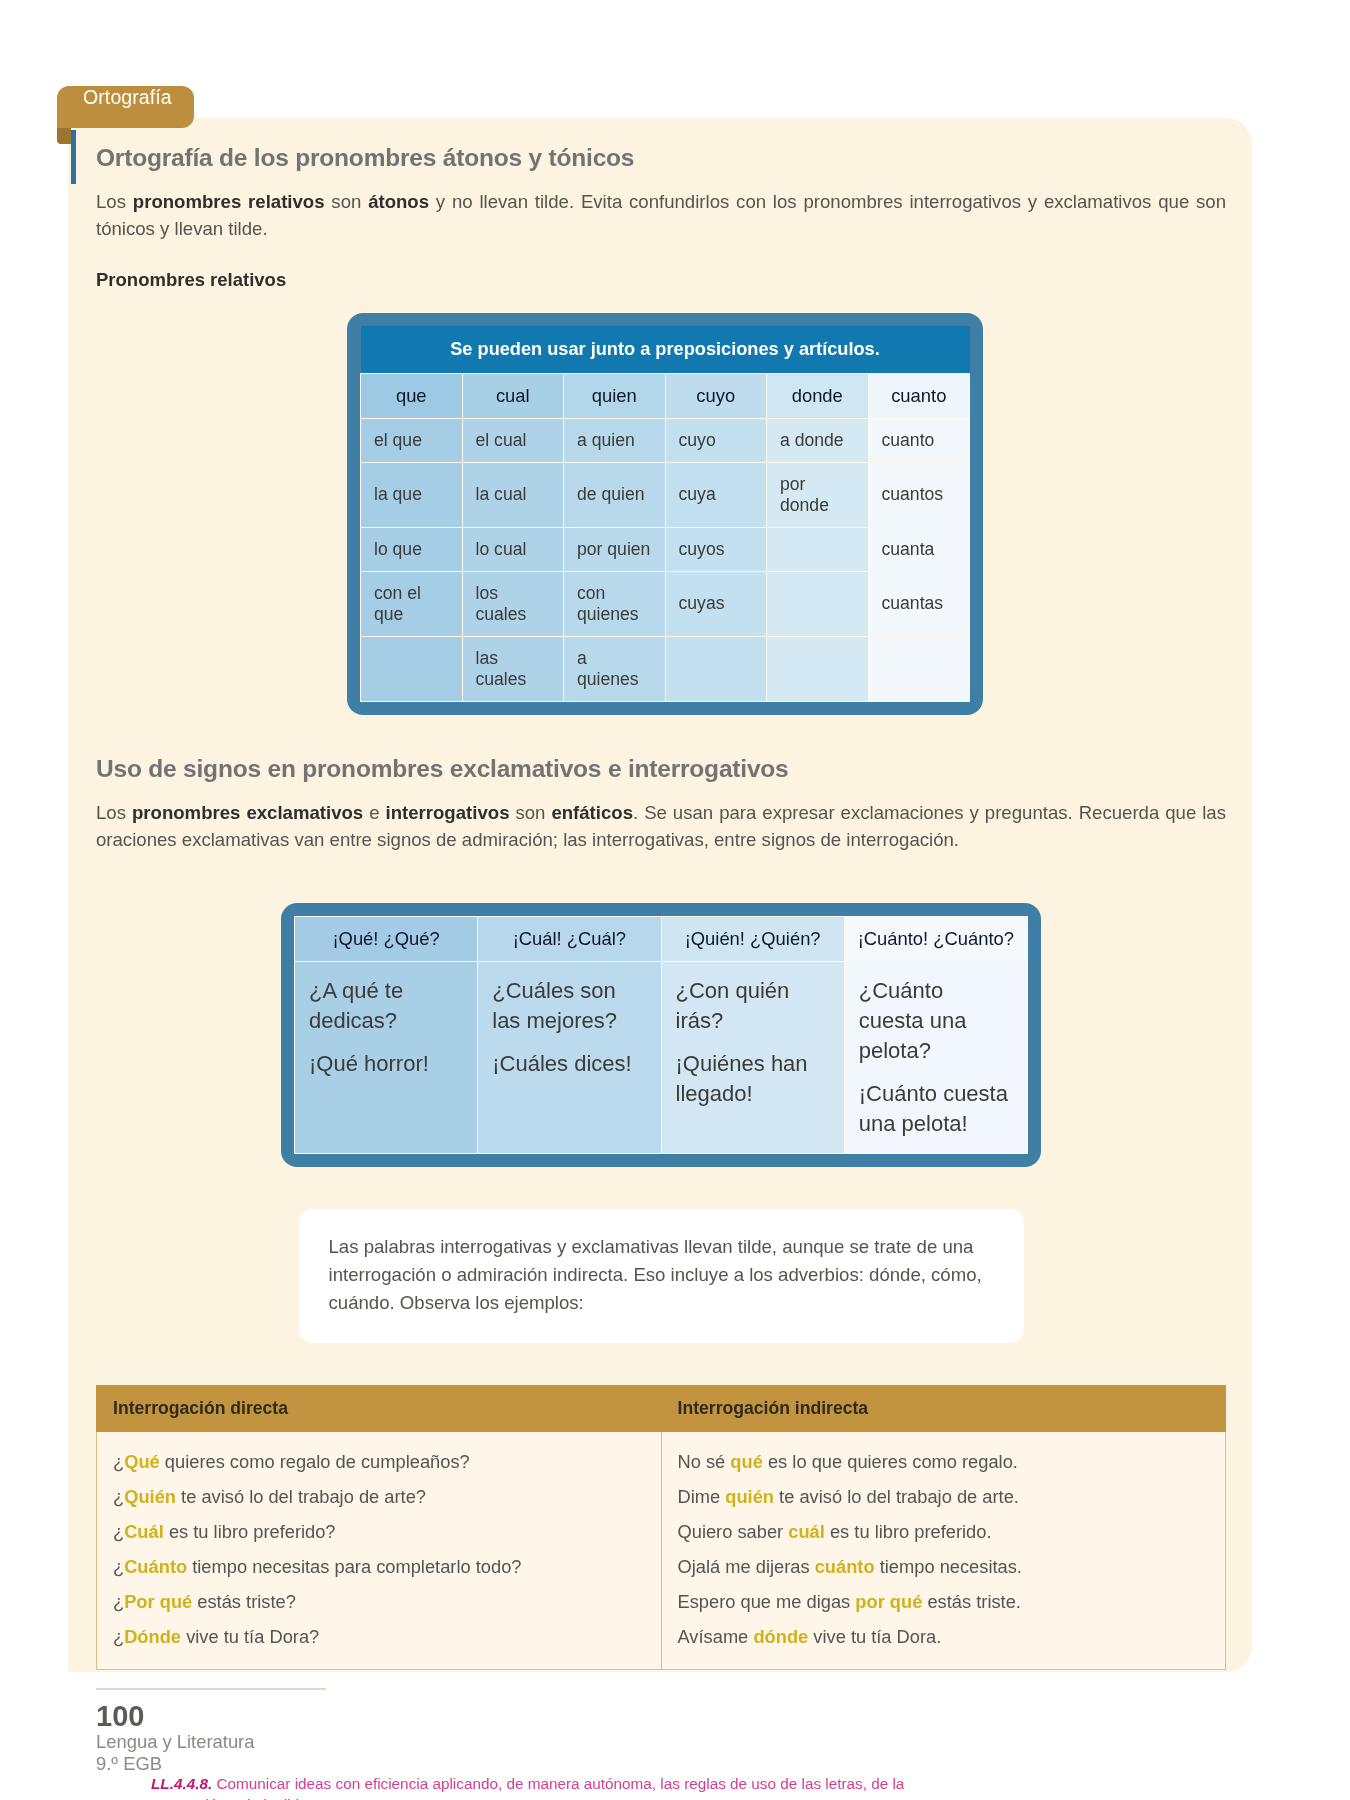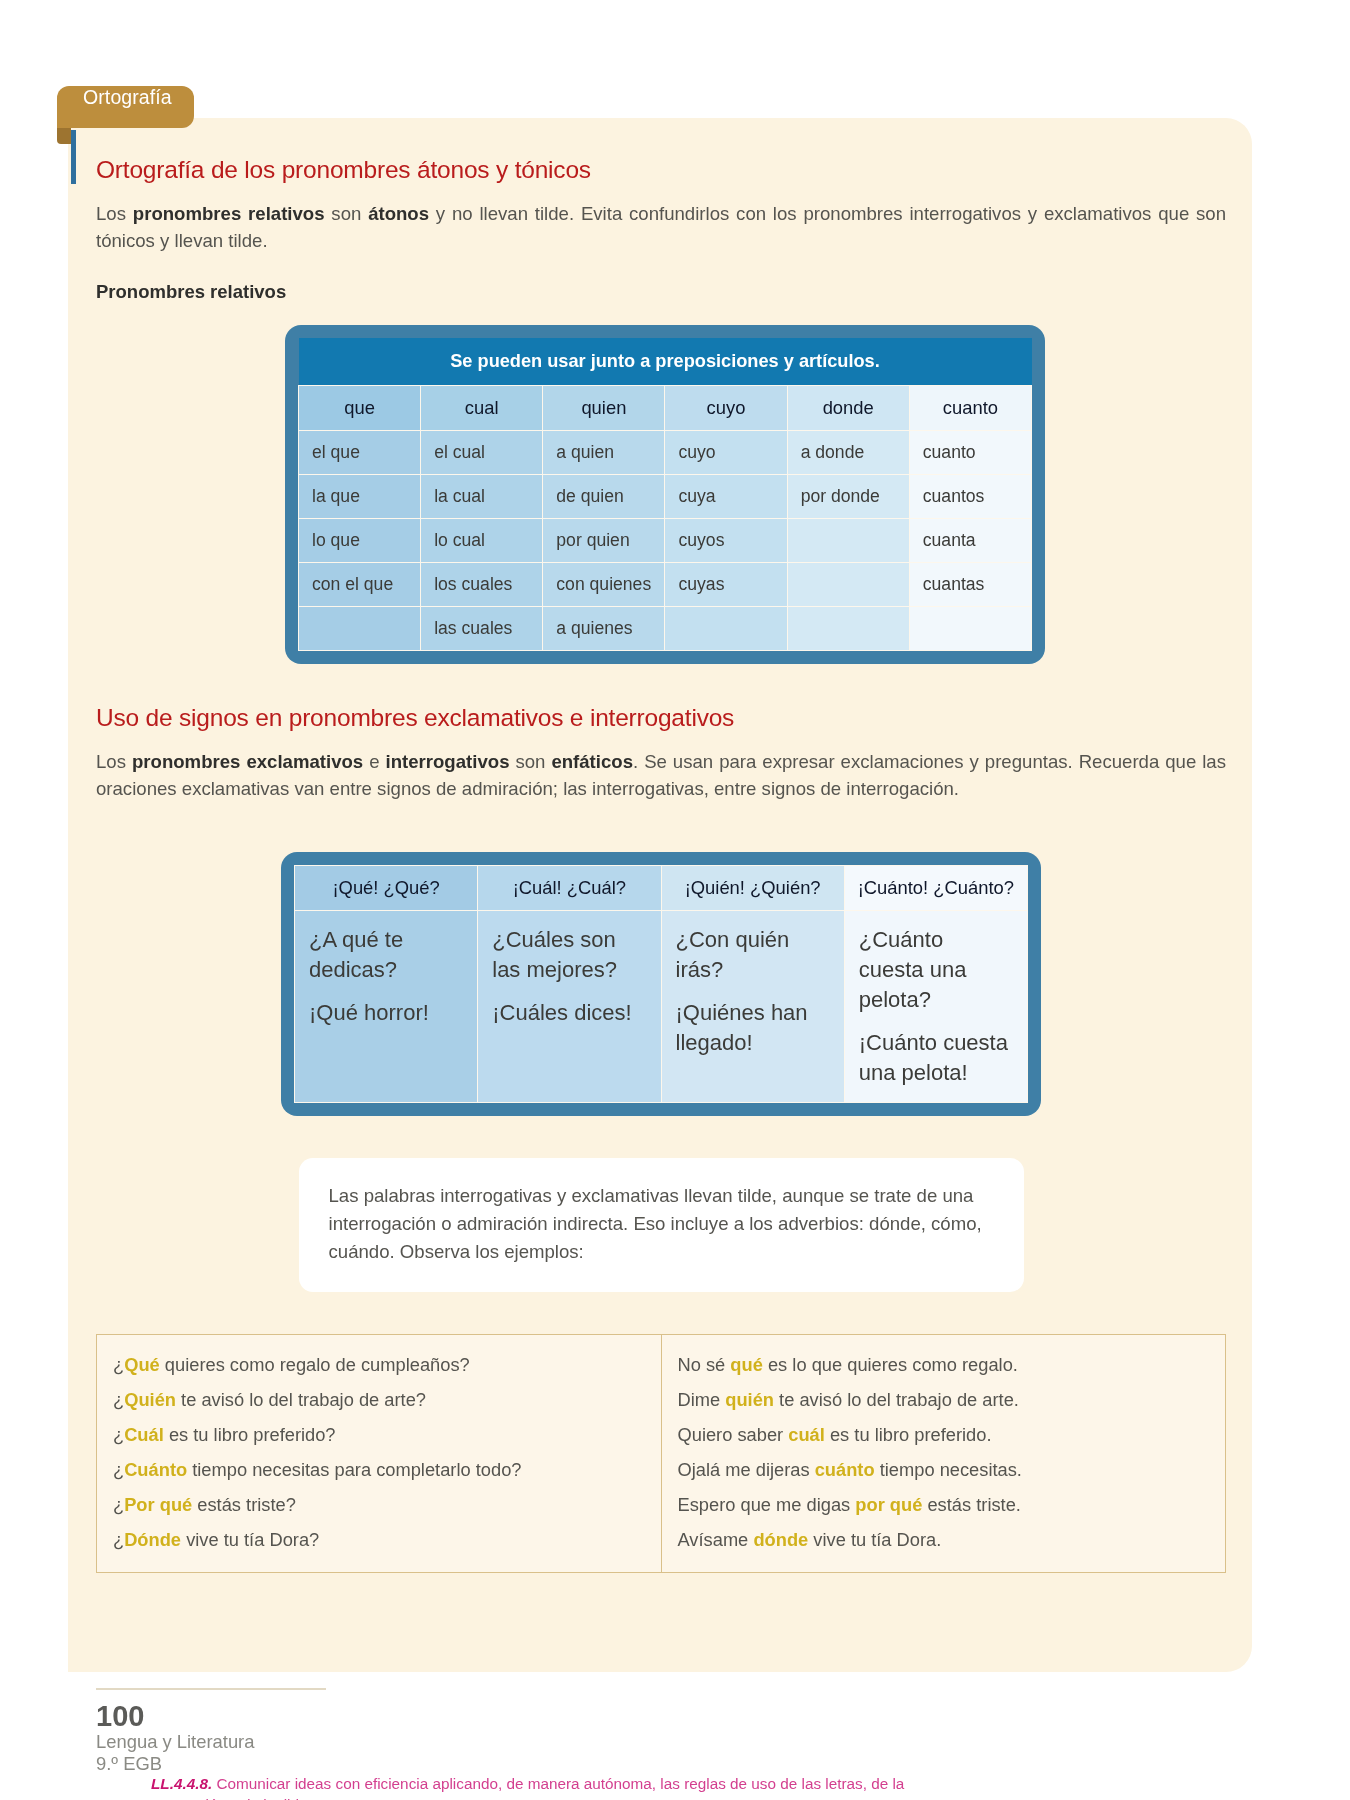--- a/index.html
+++ b/index.html
@@ -77,23 +77,23 @@
 
   
   .content {
     position: absolute;
     left: 96px;
     top: 140px;
     width: 1130px;
   }
   h2.sec-title {
     font-size: 24.5px;
-    font-weight: normal;
-    color: #b91c1c;
-    margin: 16px 0 16px 0;
+    font-weight: bold;
+    color: #737373;
+    margin: 4px 0 16px 0;
     letter-spacing: -.2px;
   }
   p.body {
     font-size: 18.6px;
     line-height: 1.47;
     color: #55544f;
     margin: 0;
     text-align: justify;
   }
   p.body b { color: #2f2f2d; font-weight: bold; }
@@ -270,21 +270,21 @@
 
   <div class="content">
 
     <h2 class="sec-title">Ortografía de los pronombres átonos y tónicos</h2>
 
     <p class="body"><span>Los </span><b>pronombres relativos</b><span> son </span><b>átonos</b><span> y no llevan tilde. Evita confundirlos con los pronombres interrogativos y exclamativos que son tónicos y llevan tilde.</span></p>
 
     <h3 class="sub">Pronombres relativos</h3>
 
     <div style="margin-top:22px; display:flex; justify-content:center;">
-      <div class="blue-card" style="width:760px;margin-left:8px;">
+      <div class="blue-card" style="width:636px;margin-left:8px;">
         <table class="t1">
           <tbody>
               <tr>
             <td class="tbl-title" colspan="6">Se pueden usar junto a preposiciones y artículos.</td>
           </tr>
           <tr>
             <th class="hdr c0">que</th>
             <th class="hdr c1">cual</th>
             <th class="hdr c2">quien</th>
             <th class="hdr c3">cuyo</th>
@@ -375,20 +375,24 @@
 
     <div style="margin-top:42px; display:flex; justify-content:center;">
       <div class="note" style="width:725px;">
         <p>Las palabras interrogativas y exclamativas llevan tilde, aunque se trate de una interrogación o admiración indirecta. Eso incluye a los adverbios: dónde, cómo, cuándo. Observa los ejemplos:</p>
       </div>
     </div>
 
     <div style="margin-top:42px;">
       <table class="gold-table">
         <tbody>
+            <tr>
+          <th>Interrogación directa</th>
+          <th>Interrogación indirecta</th>
+        </tr>
         <tr>
           <td>
             <p><span>¿</span><span class="hl">Qué</span><span> quieres como regalo de cumpleaños?</span></p>
             <p><span>¿</span><span class="hl">Quién</span><span> te avisó lo del trabajo de arte?</span></p>
             <p><span>¿</span><span class="hl">Cuál</span><span> es tu libro preferido?</span></p>
             <p><span>¿</span><span class="hl">Cuánto</span><span> tiempo necesitas para completarlo todo?</span></p>
             <p><span>¿</span><span class="hl">Por qué</span><span> estás triste?</span></p>
             <p><span>¿</span><span class="hl">Dónde</span><span> vive tu tía Dora?</span></p>
           </td>
           <td>

